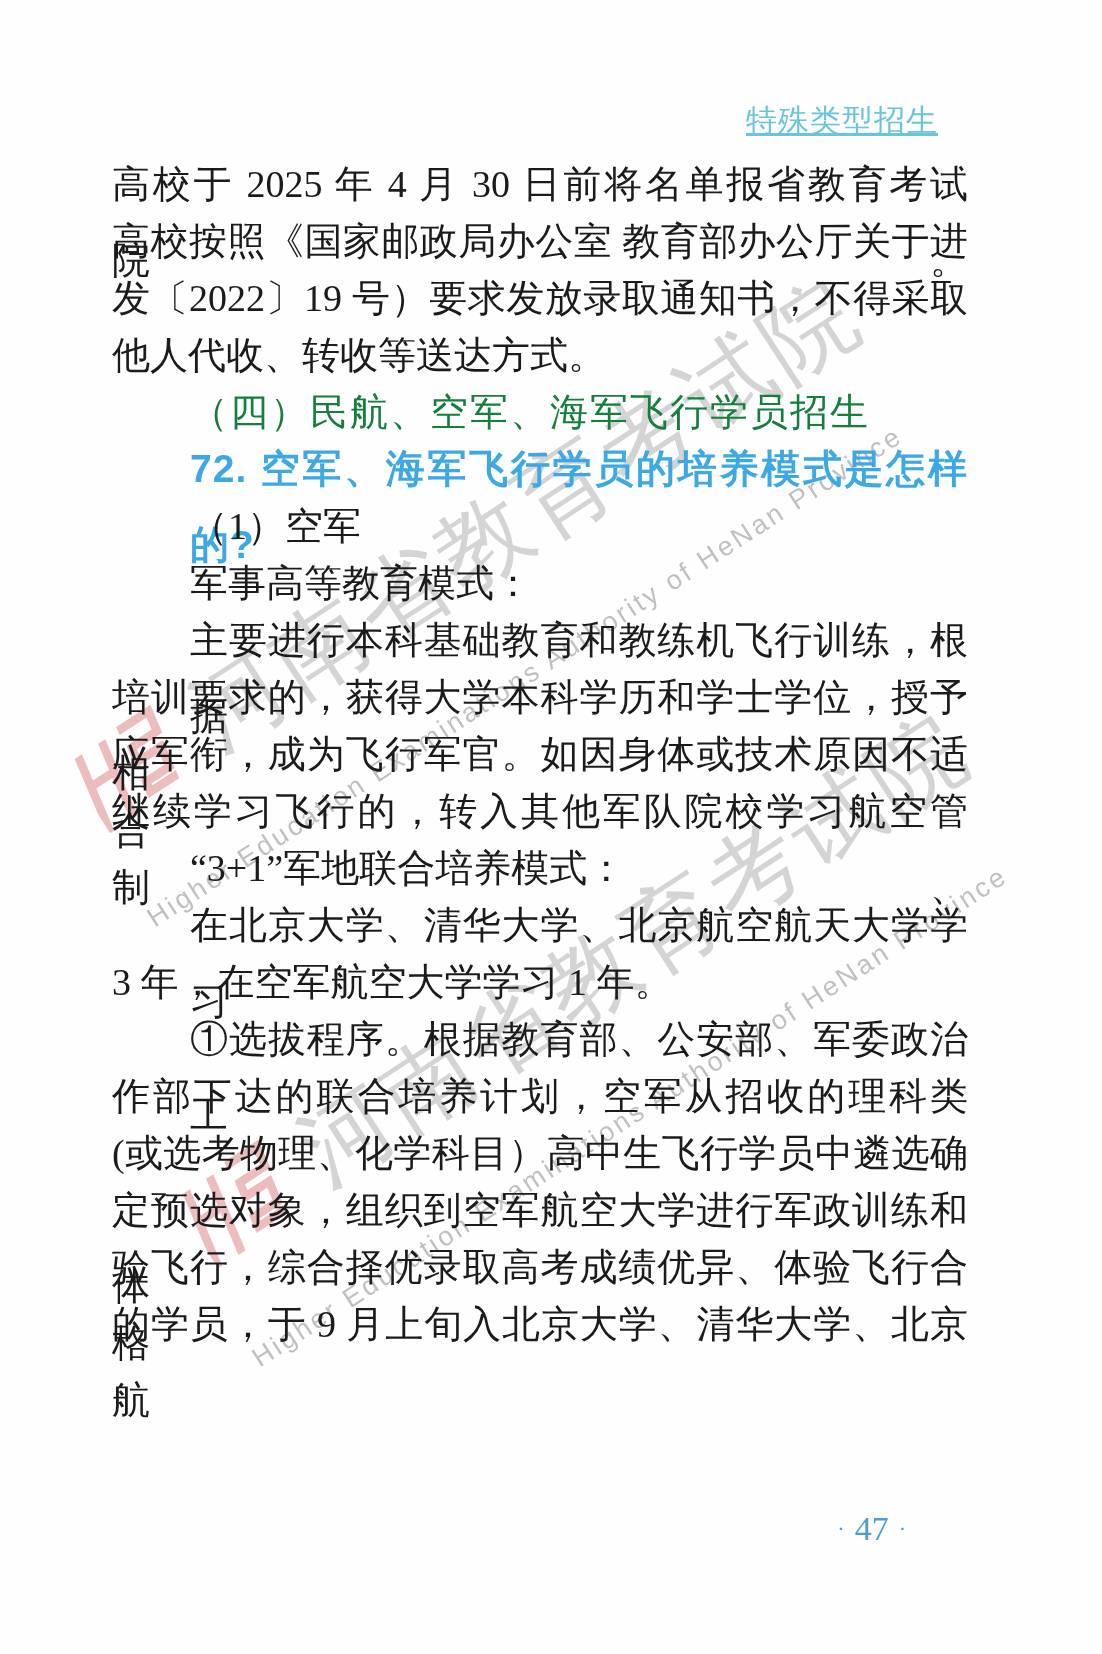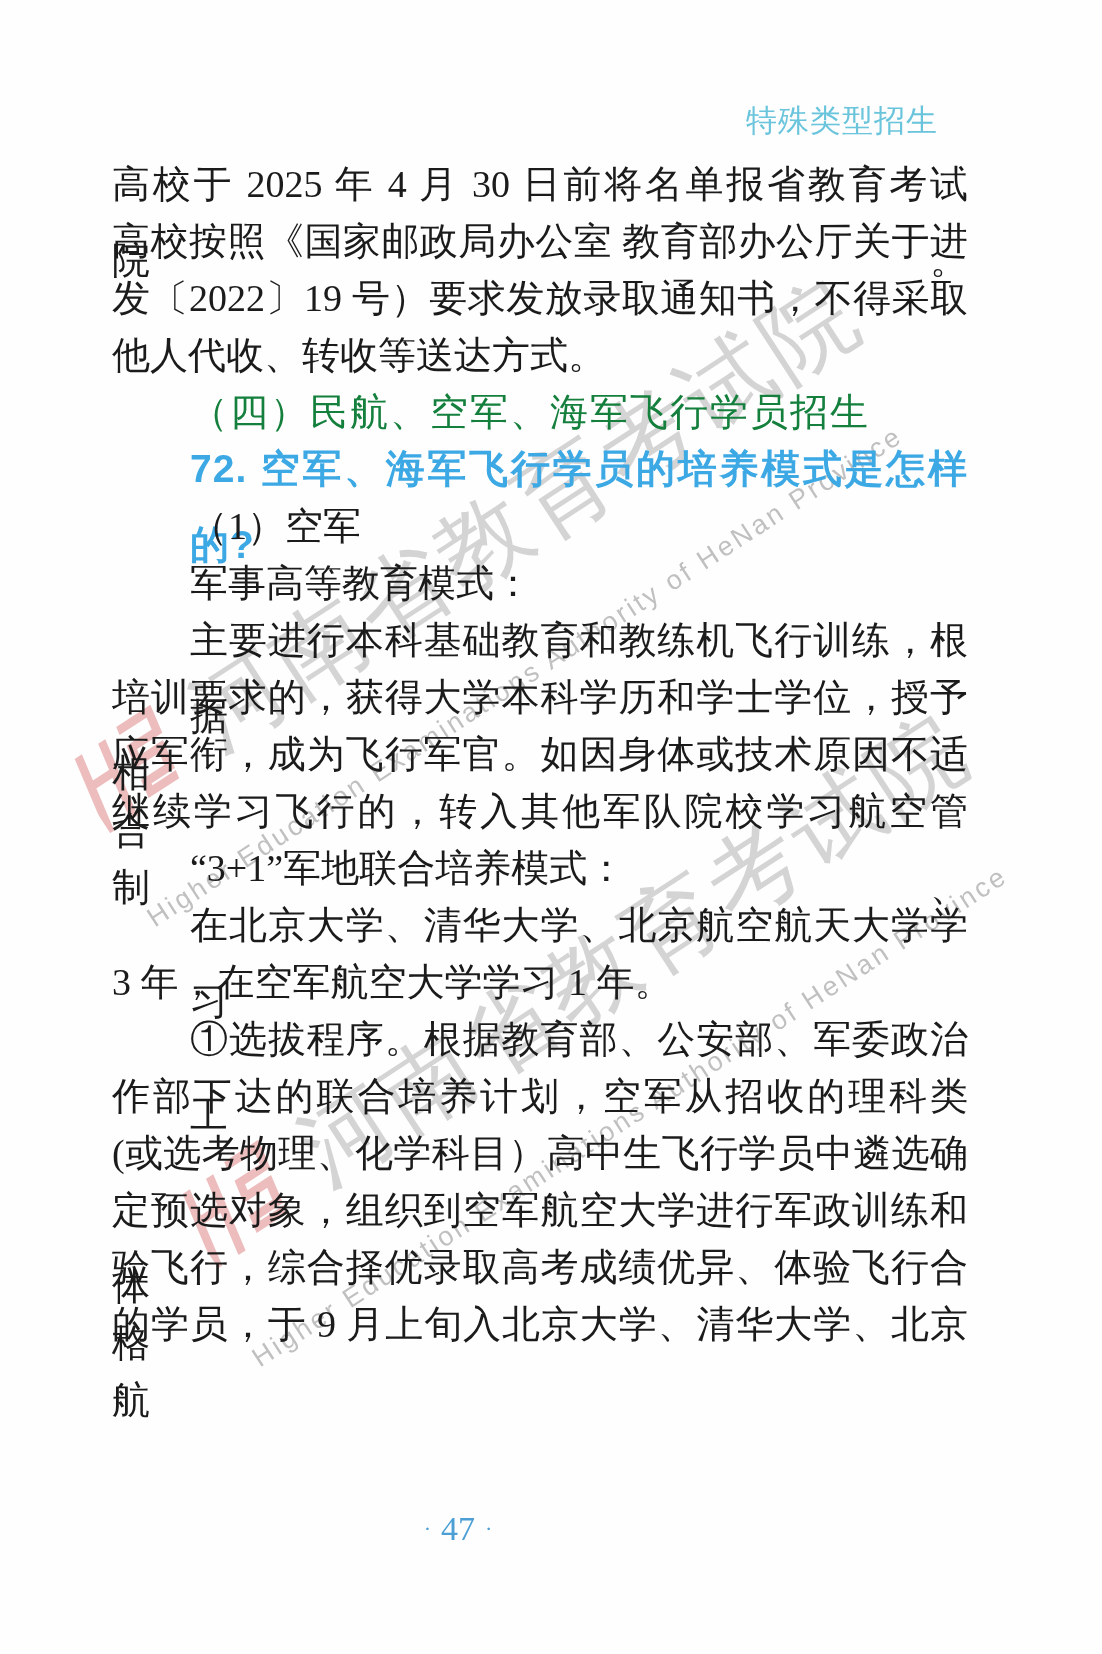--- a/index.html
+++ b/index.html
@@ -12,20 +12,21 @@
     overflow:hidden;
     font-family:"Liberation Serif","DejaVu Serif",serif;
   }
 
   
   .running-header{
     position:absolute;top:100px;left:0;right:164px;
     text-align:right;
     font-size:31px;color:#69c4dc;letter-spacing:1px;
     z-index:3;
+    text-decoration:underline;
   }
 
   
   .wm{
     position:absolute;display:flex;align-items:center;gap:16px;
     transform:rotate(-33deg);transform-origin:left center;
     z-index:1;pointer-events:none;white-space:nowrap;
   }
   .wm-a{left:88px;top:737px;}
   .wm-b{left:196px;top:1172px;}
@@ -58,21 +59,21 @@
   .kai{color:#15803d;letter-spacing:2px;}
   .q{
     color:#3ca8e4;font-weight:bold;font-size:39px;
     font-family:"Liberation Sans","DejaVu Sans",sans-serif;
     letter-spacing:1px;
   }
 
   
   .page-num{
     position:absolute;top:1510px;left:0;right:186px;
-    text-align:center;z-index:3;
+    text-align:right;z-index:3;
     color:#4b9fd5;font-size:34px;
   }
   .page-num .dot{
     font-size:22px;vertical-align:4px;margin:0 10px;
   }
 </style>
 </head>
 <body>
 
 <div class="page">

